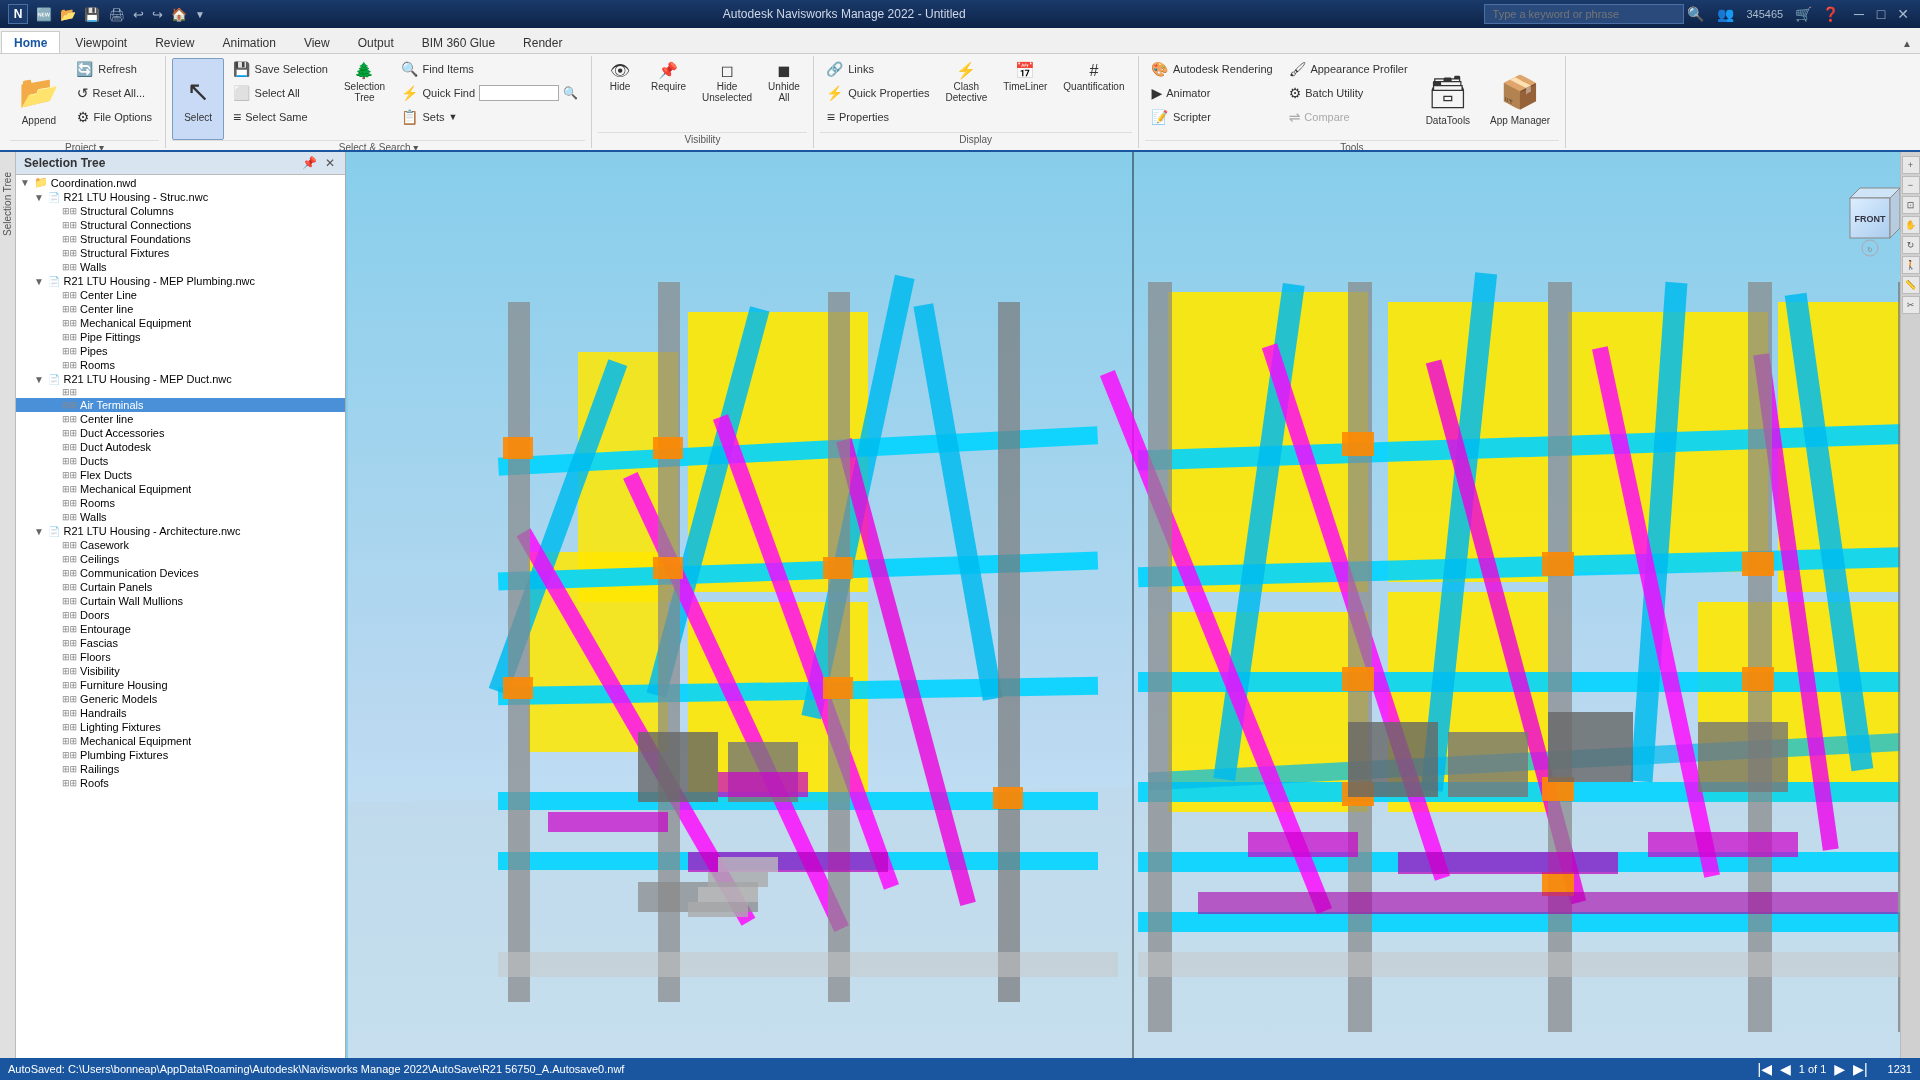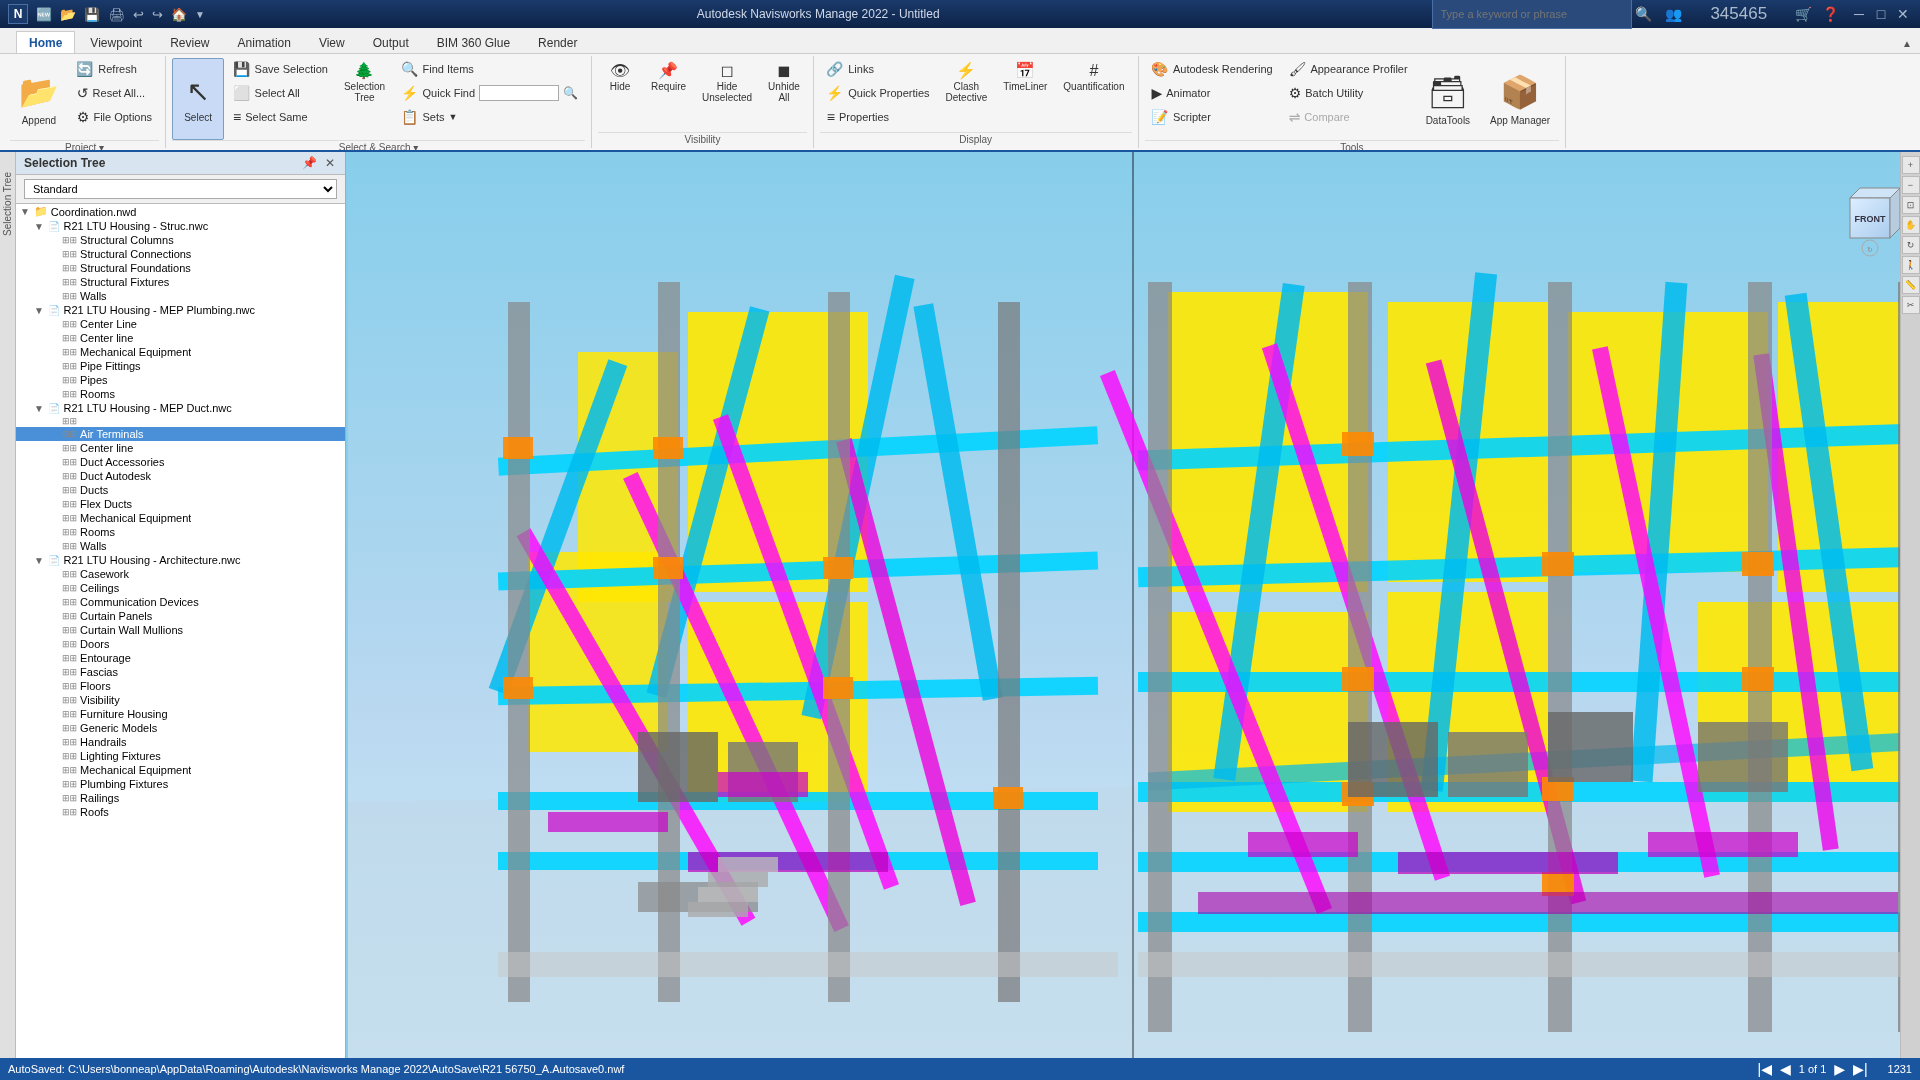--- a/index.html
+++ b/index.html
@@ -11,30 +11,30 @@
       background: linear-gradient(to bottom, #1a3a6b, #0d2347);
       display: flex;
       align-items: center;
       justify-content: space-between;
       padding: 0 8px;
       color: white;
     }
     #titlebar .left { display: flex; align-items: center; gap: 8px; }
     #titlebar .logo { width: 20px; height: 20px; background: #1a3a6b; border: 1px solid #4a6fa5; display: flex; align-items: center; justify-content: center; font-weight: bold; font-size: 12px; color: white; }
     #titlebar .controls { display: flex; align-items: center; gap: 4px; }
-    #titlebar .search-box { background: #2a4a7b; border: 1px solid #4a6fa5; color: #aabbcc; padding: 14px 8px; font-size: 11px; width: 200px; height: 20px; }
+    #titlebar .search-box { background: #2a4a7b; border: 1px solid #4a6fa5; color: #aabbcc; padding: 4px 8px; font-size: 11px; width: 200px; height: 20px; }
     #titlebar .ctrl-btn { width: 18px; height: 18px; background: transparent; border: none; color: #aabbcc; cursor: pointer; font-size: 14px; display: flex; align-items: center; justify-content: center; }
 
     
     #ribbon-tabs {
       height: 26px;
       background: #f0f0f0;
       display: flex;
       align-items: flex-end;
-      padding-left: 16px;
+      padding-left: 1px;
       border-bottom: 1px solid #ccc;
       text-align: right;
     }
     .ribbon-tab {
       padding: 4px 12px;
       font-size: 12px;
       cursor: pointer;
       border: 1px solid transparent;
       border-bottom: none;
       background: transparent;
@@ -304,21 +304,21 @@
     <span style="color:#aabbcc;font-size:13px;cursor:pointer;">↩</span>
     <span style="color:#aabbcc;font-size:13px;cursor:pointer;">↪</span>
     <span style="color:#aabbcc;font-size:13px;cursor:pointer;">🏠</span>
     <span style="color:#aabbcc;font-size:10px;cursor:pointer;">▼</span>
   </div>
   <div style="color:#d0d8e8;font-size:12px;">Autodesk Navisworks Manage 2022 - Untitled</div>
   <div class="controls">
     <input class="search-box" placeholder="Type a keyword or phrase" style="">
     <span style="color:#aabbcc;font-size:14px;cursor:pointer;margin-right:8px;">🔍</span>
     <span style="color:#aabbcc;font-size:14px;">👥</span>
-    <span style="color:#aabbcc;font-size:17px;margin:0 24px;">345465</span>
+    <span style="color:#aabbcc;font-size:11px;margin:0 8px;">345465</span>
     <span style="color:#aabbcc;font-size:14px;cursor:pointer;">🛒</span>
     <span style="color:#aabbcc;font-size:14px;cursor:pointer;margin:0 6px;">❓</span>
     <span class="ctrl-btn">─</span>
     <span class="ctrl-btn">□</span>
     <span class="ctrl-btn">✕</span>
   </div>
 </div>
 
 <div id="ribbon-tabs">
   <div class="ribbon-tab active">Home</div>
@@ -509,28 +509,20 @@
   </div>
 
   <div id="selection-tree-panel">
     <div id="panel-header">
       <span>Selection Tree</span>
       <div class="header-controls">
         <button class="hbtn">📌</button>
         <button class="hbtn">✕</button>
       </div>
     </div>
-    <div id="panel-dropdown">
-      <select>
-        <option>Standard</option>
-        <option>Compact</option>
-        <option>Properties</option>
-        <option>Sets</option>
-      </select>
-    </div>
     <div id="tree-container">
     <div class="tree-item">
           <span class="expand-icon">▼</span>
           <span class="node-icon">📁</span>
           <span class="label">Coordination.nwd</span>
         </div>
         <div class="tree-item">
           <span class="tree-indent"></span>
           <span class="expand-icon">▼</span>
           <span class="node-icon" style="font-size:10px;">📄</span>

